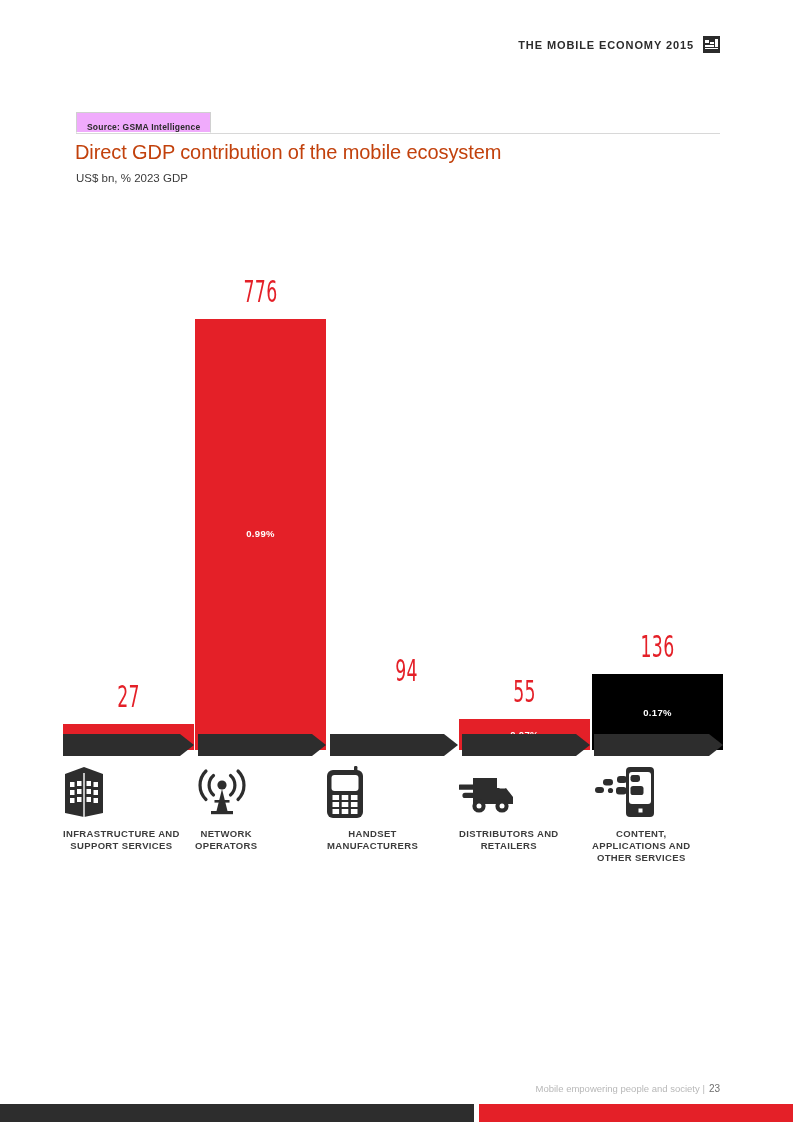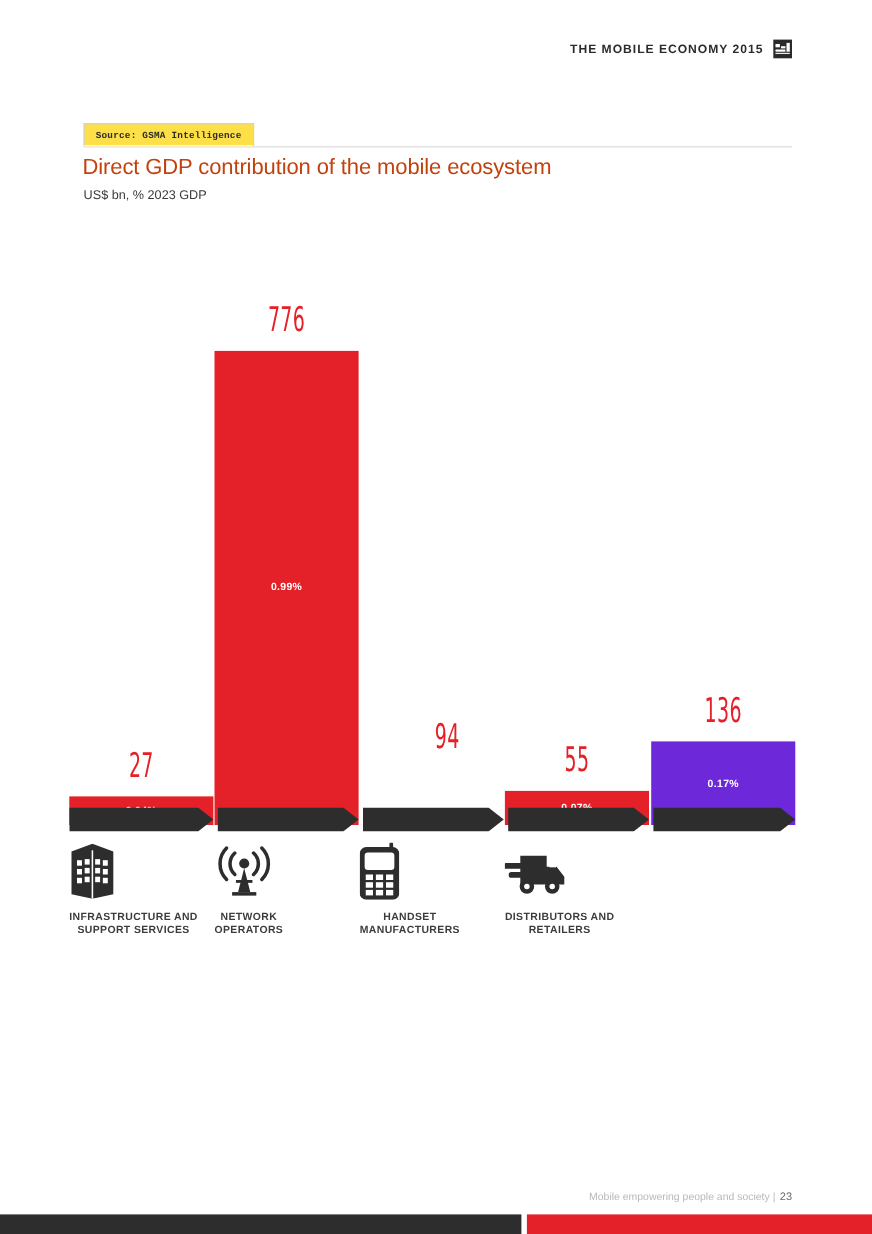--- a/index.html
+++ b/index.html
@@ -66,25 +66,24 @@
     background: #d8d8d8;
   }
   .source-box {
     position: absolute;
     left: 0;
     top: 0;
     height: 21px;
     box-sizing: border-box;
     border: 1px solid #d0d0d0;
     border-bottom: 1px solid #ffffff;
-    background: #fde047;
+    background: #f0abfc;
     padding: 0 10px;
     display: flex;
-    align-items: center;
-    font-family: Liberation Mono, monospace;
+    align-items: flex-end;
   }
   .source-box span {
     font-size: 8.5px;
     font-weight: bold;
     color: #2b2b2b;
     letter-spacing: 0.2px;
     white-space: nowrap;
   }
 
   
@@ -276,21 +275,21 @@
       <div class="value" style="bottom: 62px;">94</div>
     </div>
     <div class="bar-col" style="left: 396px;">
       <div class="value" style="bottom: 41px;">55</div>
       <div class="bar" style="height: 31px; background: rgb(228, 32, 40);">
         <div class="pct" style="bottom: 10px;">0.07%</div>
       </div>
     </div>
     <div class="bar-col" style="left: 529px;">
       <div class="value" style="bottom: 86px;">136</div>
-      <div class="bar" style="height: 76px; background: #6d28d9;">
+      <div class="bar" style="height: 76px; background: #000000;">
         <div class="pct" style="bottom: 32px;">0.17%</div>
       </div>
     </div>
   </div>
 
 <div class="axis-arrows">
   <svg width="660" height="22" viewBox="0 0 660 22" xmlns="http://www.w3.org/2000/svg">
     <g fill="#2d2d2d">
       <polygon points="0,0 117,0 131,11 117,22 0,22"></polygon>
       <polygon points="135,0 249,0 263,11 249,22 135,22"></polygon>
@@ -385,20 +384,43 @@
           </g>
           <g fill="#ffffff">
             <circle cx="20" cy="36" r="2.5"></circle>
             <circle cx="43" cy="36" r="2.5"></circle>
           </g>
         </svg>
       </div>
       <div class="cat-label">DISTRIBUTORS AND
 RETAILERS</div>
     </div>
+    <div class="cat" style="left: 529px;">
+      <div class="icon">
+        <svg width="62" height="50" viewBox="0 0 62 50">
+          <g fill="#2d2d2d">
+            <path d="M38 0 h20 a4 4 0 0 1 4 4 v42 a4 4 0 0 1 -4 4 h-20 a4 4 0 0 1 -4 -4 v-42 a4 4 0 0 1 4 -4 z"></path>
+          </g>
+          <rect x="37" y="5" width="22" height="32" rx="3" fill="#ffffff"></rect>
+          <rect x="46.5" y="41.5" width="4" height="4" fill="#ffffff"></rect>
+          <g fill="#2d2d2d">
+            <rect x="38.5" y="8" width="9.5" height="7" rx="2.4"></rect>
+            <rect x="25" y="9" width="10" height="7" rx="3.2"></rect>
+            <rect x="11" y="12" width="10" height="6.4" rx="3.2"></rect>
+            <rect x="24" y="20" width="10.5" height="7.5" rx="3"></rect>
+            <rect x="38.5" y="19" width="13" height="9" rx="2.6"></rect>
+            <rect x="3" y="20" width="9" height="6" rx="3"></rect>
+            <circle cx="18.5" cy="23.5" r="2.6"></circle>
+          </g>
+        </svg>
+      </div>
+      <div class="cat-label">CONTENT,
+APPLICATIONS AND
+OTHER SERVICES</div>
+    </div>
   </div>
 
 <div class="footer-note">
   <span>Mobile empowering people and society |</span>
   <span class="page-num">23</span>
 </div>
 <div class="bottom-bar">
   <div class="bottom-dark"></div>
   <div class="bottom-red"></div>
 </div>

